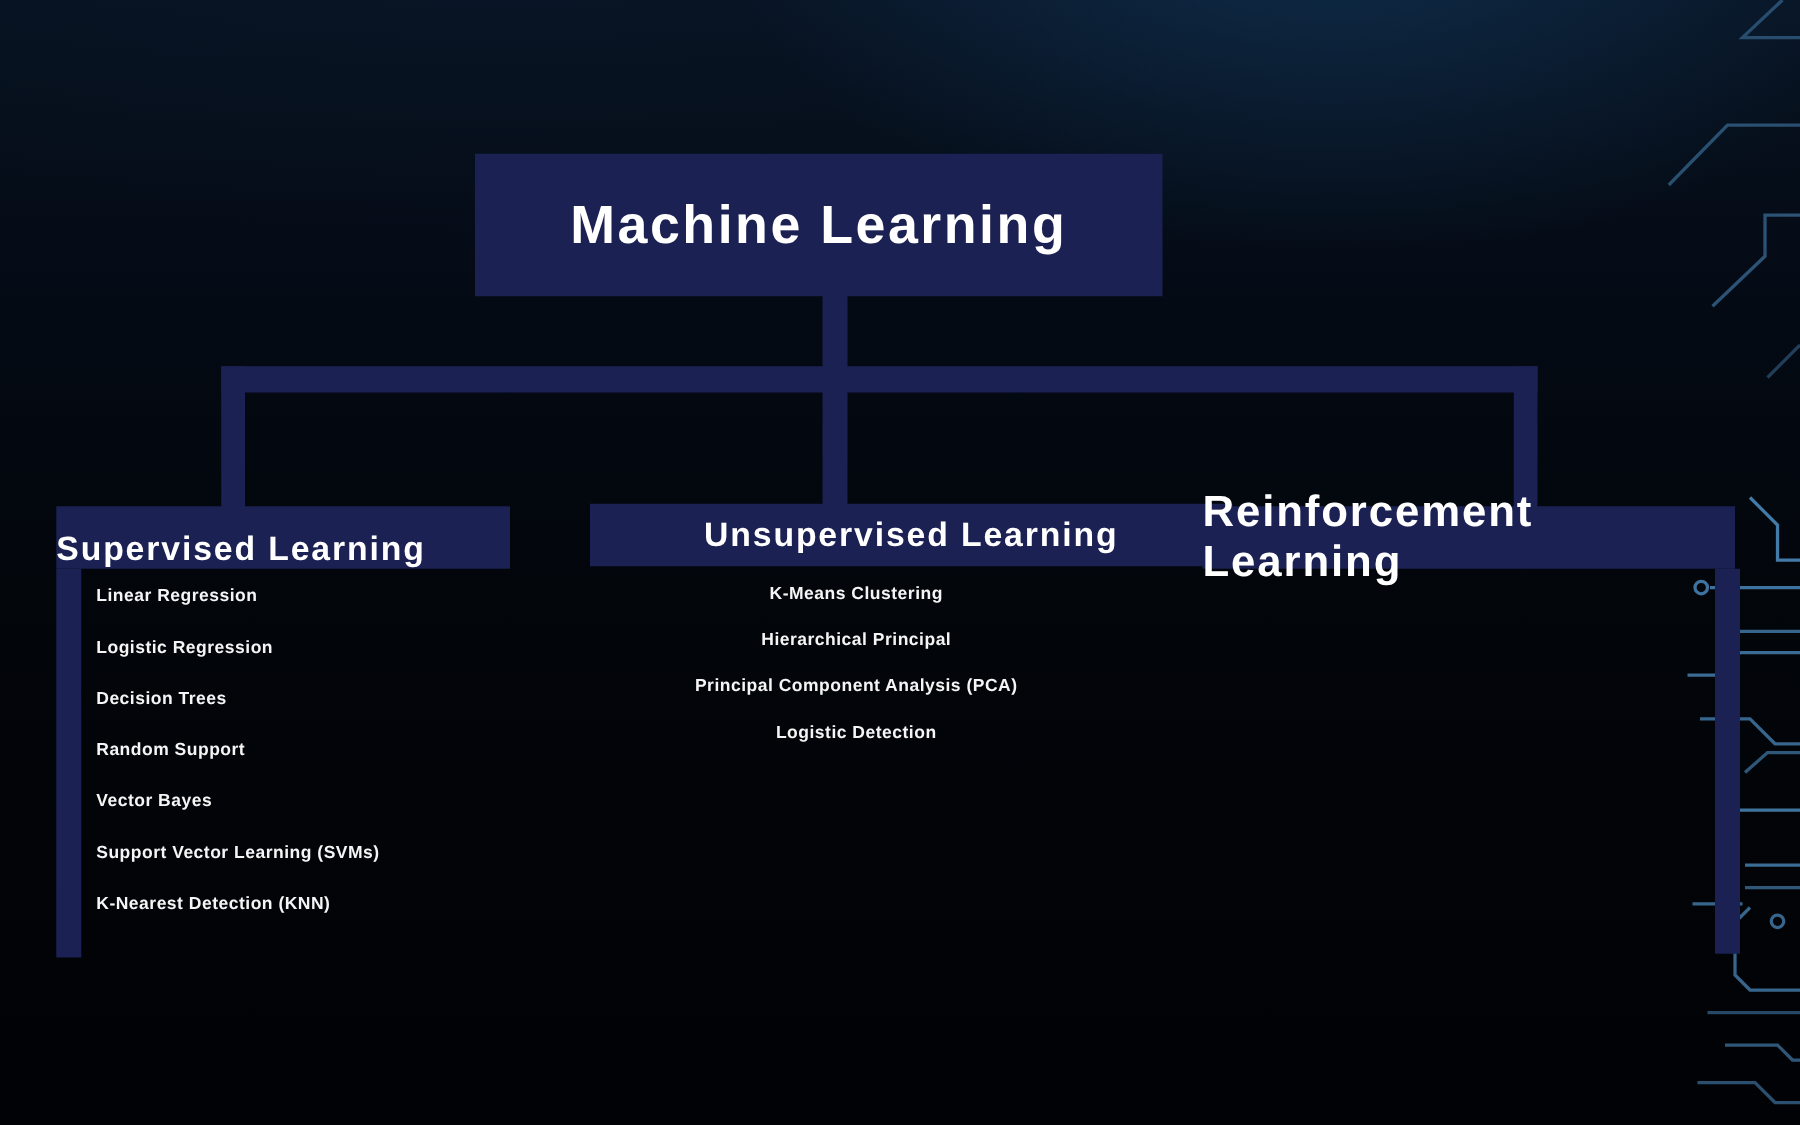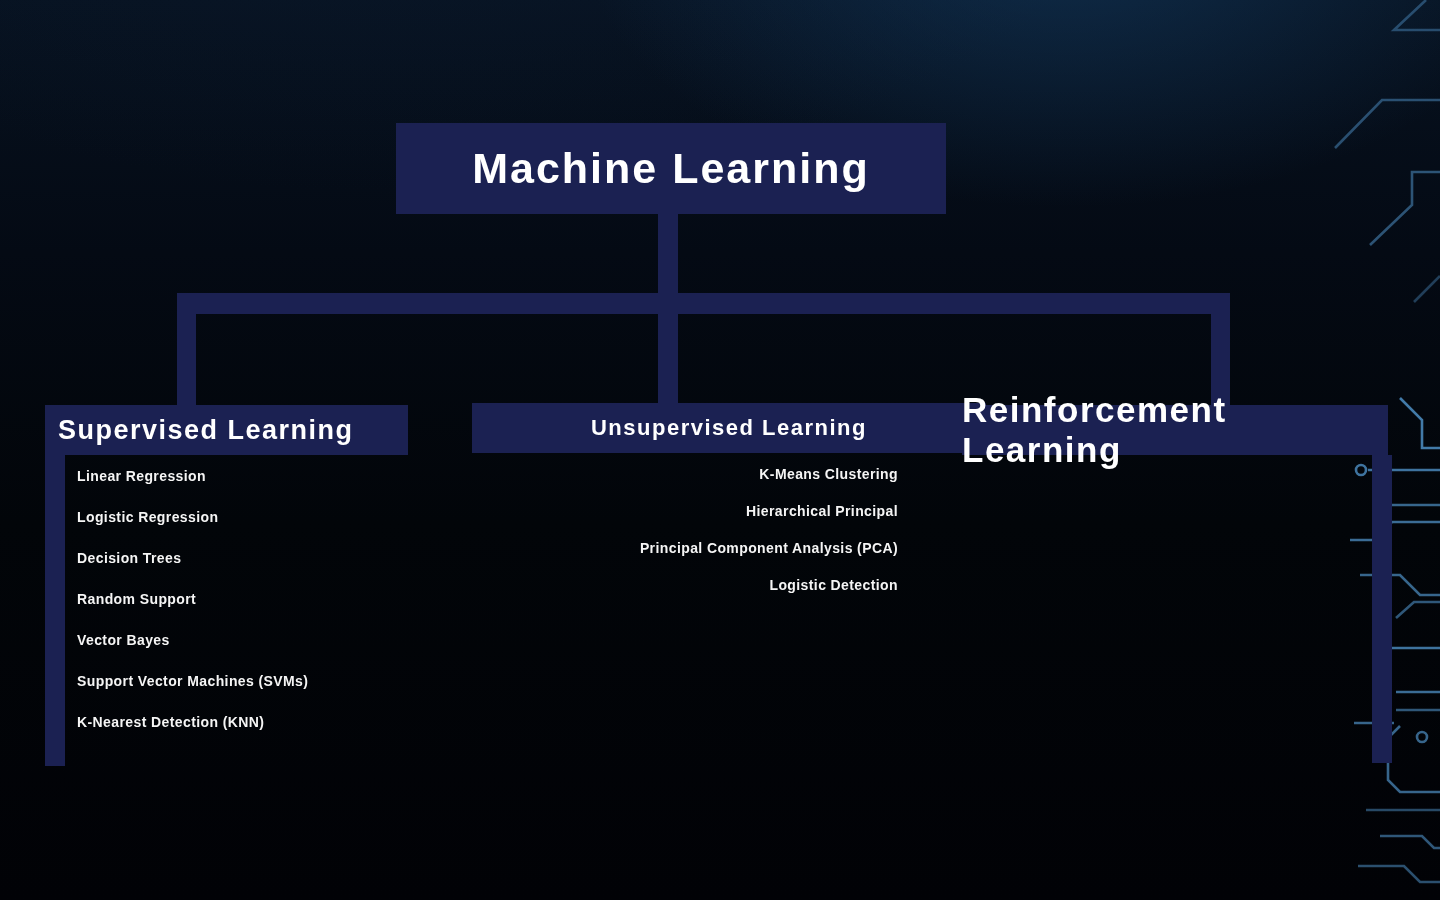--- a/index.html
+++ b/index.html
@@ -11,30 +11,30 @@
       radial-gradient(1300px 700px at 28% -25%, rgba(13,32,58,.38), rgba(0,0,0,0) 60%),
       linear-gradient(180deg,#071220 0%, #040a14 28%, #020509 58%, #010206 100%);
   }
   
   .bar{position:absolute;background:#1b2152;}
   
   .node{
     position:absolute;background:#1b2152;color:#fff;font-weight:700;
     display:flex;align-items:center;letter-spacing:1.5px;
   }
-  #title-box{left:396px;top:123px;width:550px;height:91px;font-size:43px;justify-content:center;letter-spacing:2px;}
-  #box-supervised{left:45px;top:405px;width:363px;height:50px;font-size:27px;padding-left:13px;box-sizing:border-box;}
-  #box-unsupervised{left:472px;top:403px;width:514px;height:50px;font-size:22px;justify-content:center;}
+  #title-box{left:380px;top:123px;width:550px;height:114px;font-size:43px;justify-content:center;letter-spacing:2px;}
+  #box-supervised{left:45px;top:405px;width:363px;height:50px;font-size:27px;box-sizing:border-box;align-items:flex-end;}
+  #box-unsupervised{left:472px;top:403px;width:514px;height:50px;font-size:27px;justify-content:center;}
   #box-reinforcement{left:962px;top:405px;width:426px;height:50px;font-size:35px;justify-content:center;}
   
   .list{position:absolute;color:#f5f5f5;font-weight:700;font-size:14px;letter-spacing:.4px;}
   .item{display:block;}
   #list-supervised{left:77px;top:457px;width:320px;text-align:left;}
   #list-supervised .item{line-height:38px;margin-bottom:3px;}
-  #list-unsupervised{left:472px;top:459px;width:426px;text-align:right;}
+  #list-unsupervised{left:472px;top:459px;width:426px;text-align:center;}
   #list-unsupervised .item{line-height:31px;margin-bottom:6px;}
   #list-unsupervised .item.wrap-md{max-width:340px;display:inline-block;}
   #list-reinforcement{left:1012px;top:466px;width:350px;text-align:right;}
   #list-reinforcement .item{line-height:30px;margin-bottom:12px;}
   
   #circuit{position:absolute;right:0;top:0;}
   #circuit *{vector-effect:non-scaling-stroke;}
 </style>
 </head>
 <body>
@@ -89,21 +89,21 @@
   <div class="node" id="box-reinforcement">
     <span>Reinforcement Learning</span>
   </div>
 
   <div class="list" id="list-supervised">
     <span class="item">Linear Regression</span>
     <span class="item">Logistic Regression</span>
     <span class="item">Decision Trees</span>
     <span class="item">Random Support</span>
     <span class="item">Vector Bayes</span>
-    <span class="item">Support Vector Machines (SVMs)</span>
+    <span class="item">Support Vector Learning (SVMs)</span>
     <span class="item">K-Nearest Detection (KNN)</span>
   </div>
 
   <div class="list" id="list-unsupervised">
     <span class="item">K-Means Clustering</span>
     <span class="item">Hierarchical Principal</span>
     <span class="item wrap-md">Principal Component Analysis (PCA)</span>
     <span class="item">Logistic Detection</span>
   </div>
 

